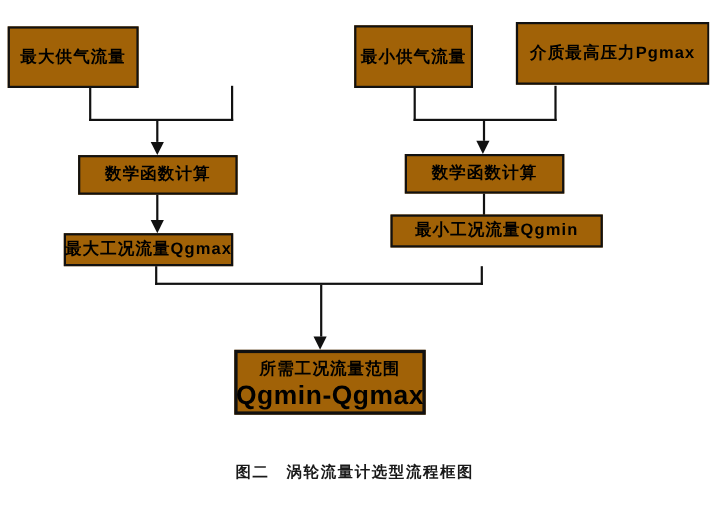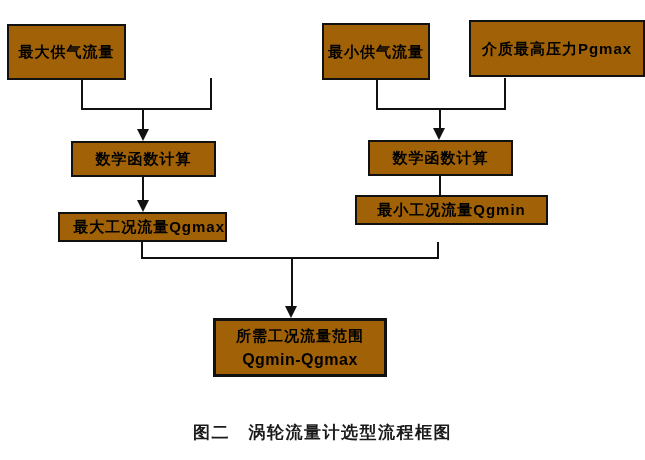--- a/index.html
+++ b/index.html
@@ -21,34 +21,34 @@
     align-items:center;
     justify-content:center;
     text-align:center;
     font-weight:bold;
     font-size:15px;
     line-height:24px;
     letter-spacing:1px;
   }
   .box.thick{border-width:3px;}
   .box .bl{white-space:nowrap;}
-  .box .big{font-size:16px;letter-spacing:0.5px;}
+  .box .big{font-size:24px;letter-spacing:0.5px;}
   .line{position:absolute;background:#111;}
   .arrow-down{
     position:absolute;width:0;height:0;
     border-left:6px solid transparent;
     border-right:6px solid transparent;
     border-top:12px solid #111;
   }
   .caption{
     position:absolute;
     left:0;right:0;top:421px;
     text-align:center;
     font-weight:bold;
-    font-size:17px;
+    font-size:14px;
     letter-spacing:1.5px;
     color:#1a1a1a;
   }
 </style>
 </head>
 <body>
 
 <div id="canvas">
 
   <div class="box" style="left:7px;top:24px;width:119px;height:56px;">
@@ -83,21 +83,21 @@
   <div class="box" style="left:368px;top:140px;width:145px;height:36px;">
     <div class="bl">数学函数计算</div>
   </div>
 
   <div class="line" style="left:142px;top:177px;width:2px;height:23px;"></div>
   <div class="arrow-down" style="left:137px;top:200px;"></div>
 
   <div class="line" style="left:439px;top:176px;width:2px;height:24px;"></div>
   <div class="arrow-down" style="left:433px;top:200px;"></div>
 
-  <div class="box" style="left:58px;top:212px;width:169px;height:30px;align-items:flex-end;">
+  <div class="box" style="left:58px;top:212px;width:154px;height:30px;">
     <div class="bl">最大工况流量Qgmax</div>
   </div>
 
   <div class="box" style="left:355px;top:195px;width:193px;height:30px;">
     <div class="bl">最小工况流量Qgmin</div>
   </div>
 
   <div class="line" style="left:141px;top:242px;width:2px;height:17px;"></div>
   <div class="line" style="left:437px;top:242px;width:2px;height:17px;"></div>
   <div class="line" style="left:141px;top:257px;width:298px;height:2px;"></div>

